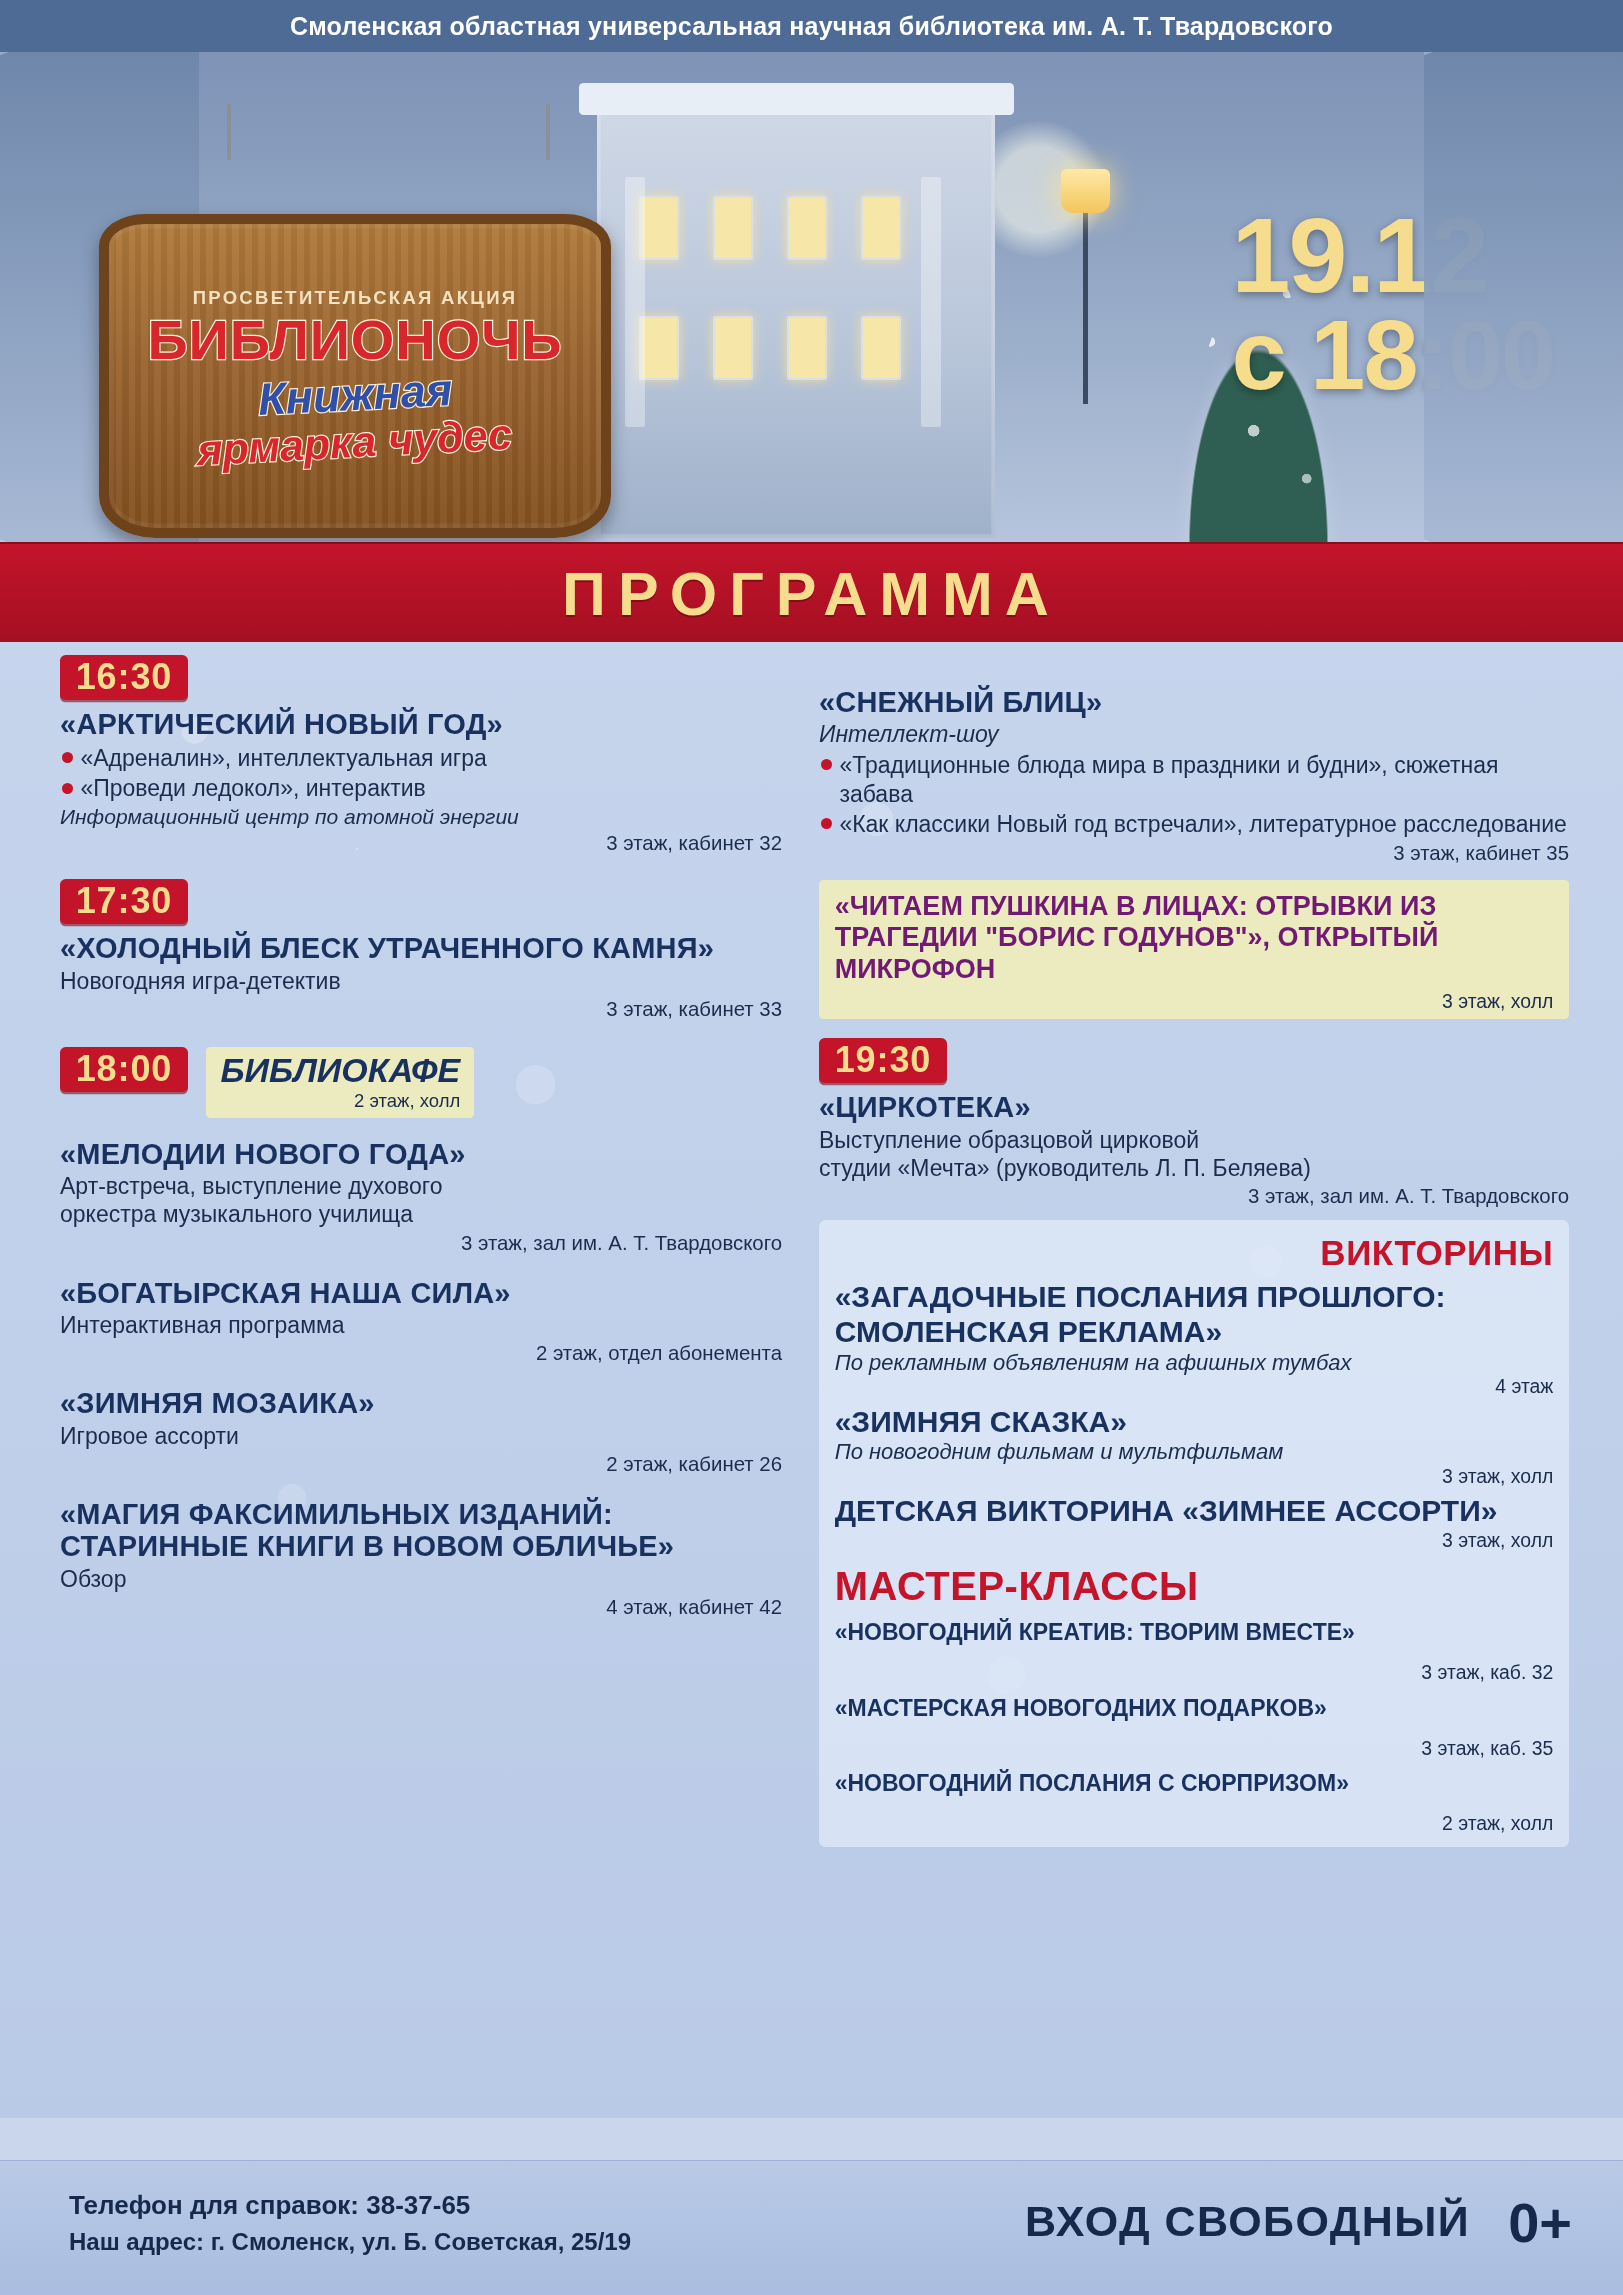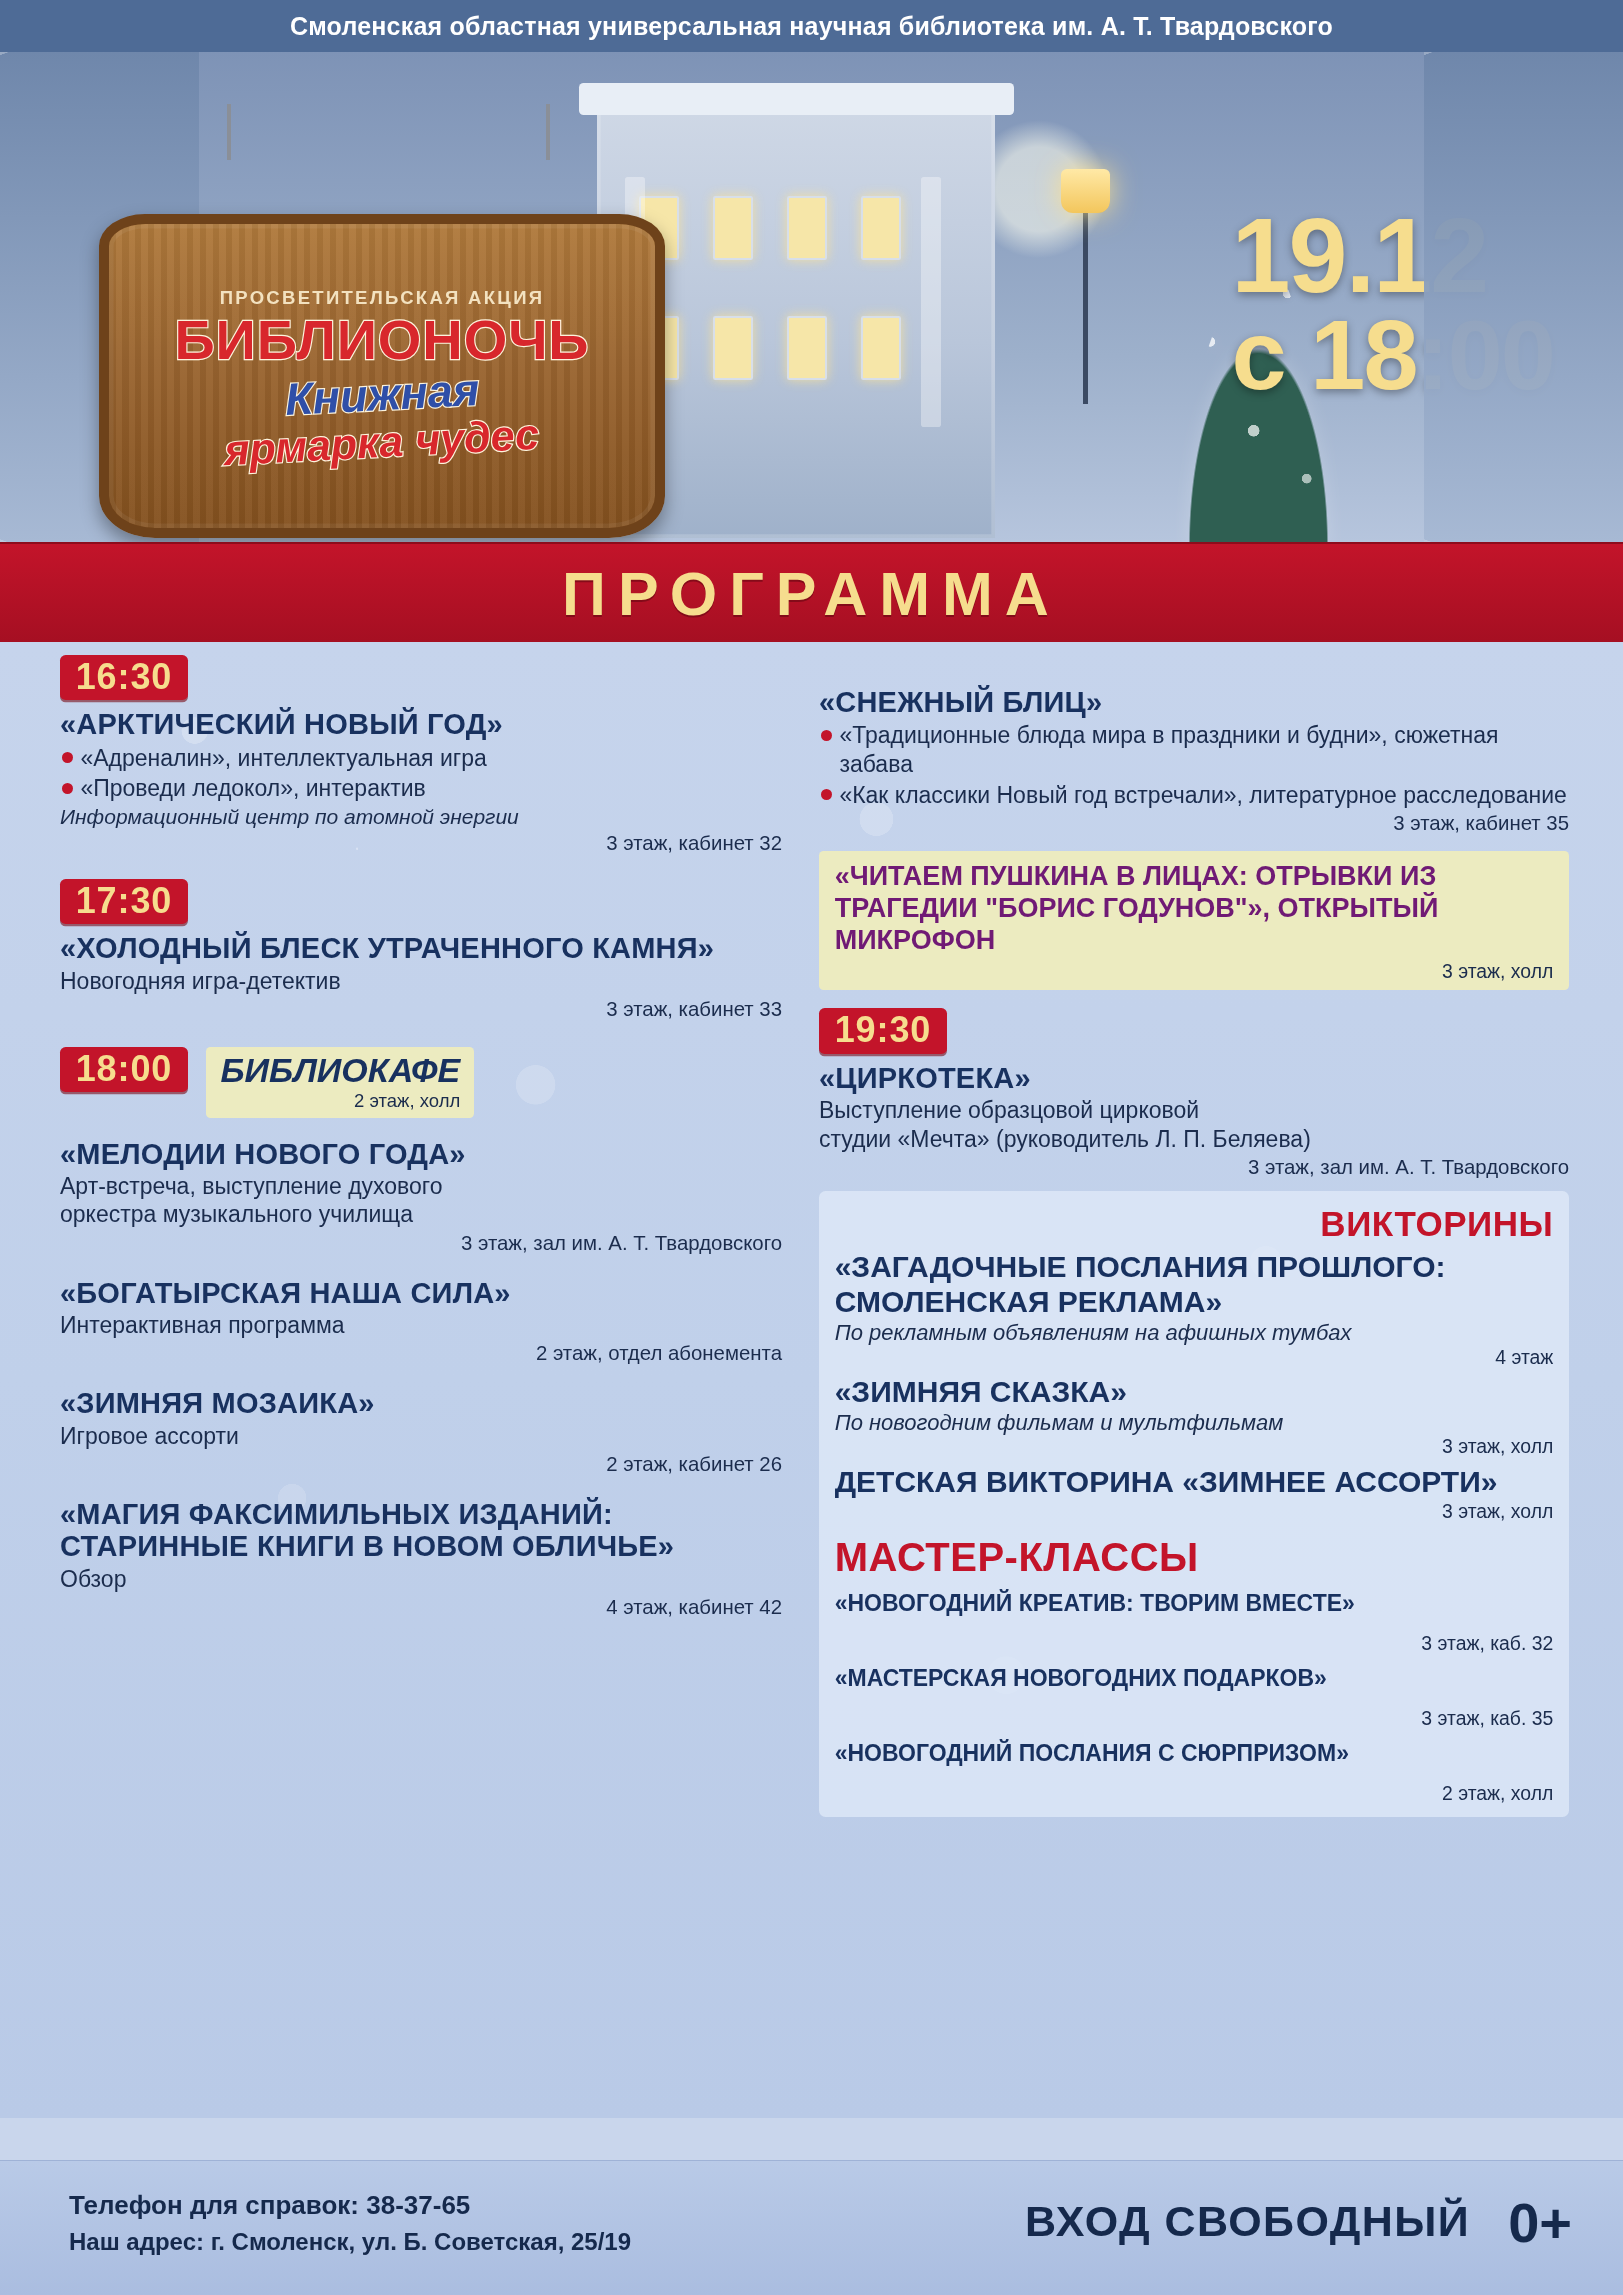--- a/index.html
+++ b/index.html
@@ -88,21 +88,21 @@
 
   
   .sign-ropes{ position:absolute; left:139px; top:52px; width:495px; height:51px; }
   .sign-ropes span{
     position:absolute; top:0; width:3.7px; height:56px; background:#8a8f98;
   }
   .sign-ropes span:nth-child(1){ left:88px; }
   .sign-ropes span:nth-child(2){ left:407px; }
 
   .sign {
-    position:absolute; left:99px; top:162px; width:566px; height:324px;
+    position:absolute; left:99px; top:162px; width:512px; height:324px;
     background:
       repeating-linear-gradient(90deg, rgba(0,0,0,.05) 0 6.5px, rgba(255,255,255,.04) 6.5px 13px),
       linear-gradient(180deg,#b07a3c 0%,#9a6530 45%,#84511f 100%);
     border:10.2px solid #6e421a;
     border-radius:46px 46px 56px 56px / 32px 32px 42px 42px;
     box-shadow:0 8.3px 18.5px rgba(0,0,0,.35), inset 0 0 0 4.6px rgba(255,255,255,.06);
     display:flex; flex-direction:column; align-items:center; justify-content:center;
     text-align:center;
     padding:0 18.5px;
     box-sizing:border-box;
@@ -341,20 +341,21 @@
         <div class="ev-title">«МАГИЯ ФАКСИМИЛЬНЫХ ИЗДАНИЙ: СТАРИННЫЕ КНИГИ В НОВОМ ОБЛИЧЬЕ»</div>
         <div class="ev-sub">Обзор</div>
         <div class="ev-place">4  этаж, кабинет 42</div>
       </div>
     </div>
 
     <div class="colR">
 
       <div style="padding-top:14px;margin-top:30px;">
         <div class="ev-title" style="margin-top:0;">«СНЕЖНЫЙ БЛИЦ»</div>
+        <div class="ev-sub italic">Интеллект-шоу</div>
         <div class="bullet">«Традиционные блюда мира в праздники и будни», сюжетная забава</div>
         <div class="bullet">«Как классики Новый год встречали», литературное расследование</div>
         <div class="ev-place">3  этаж, кабинет 35</div>
       </div>
 
       <div class="pushkin-box">
         <div class="pb-title">«ЧИТАЕМ ПУШКИНА В ЛИЦАХ: ОТРЫВКИ ИЗ ТРАГЕДИИ "БОРИС ГОДУНОВ"», ОТКРЫТЫЙ МИКРОФОН</div>
         <div class="pb-place">3 этаж, холл</div>
       </div>
 

